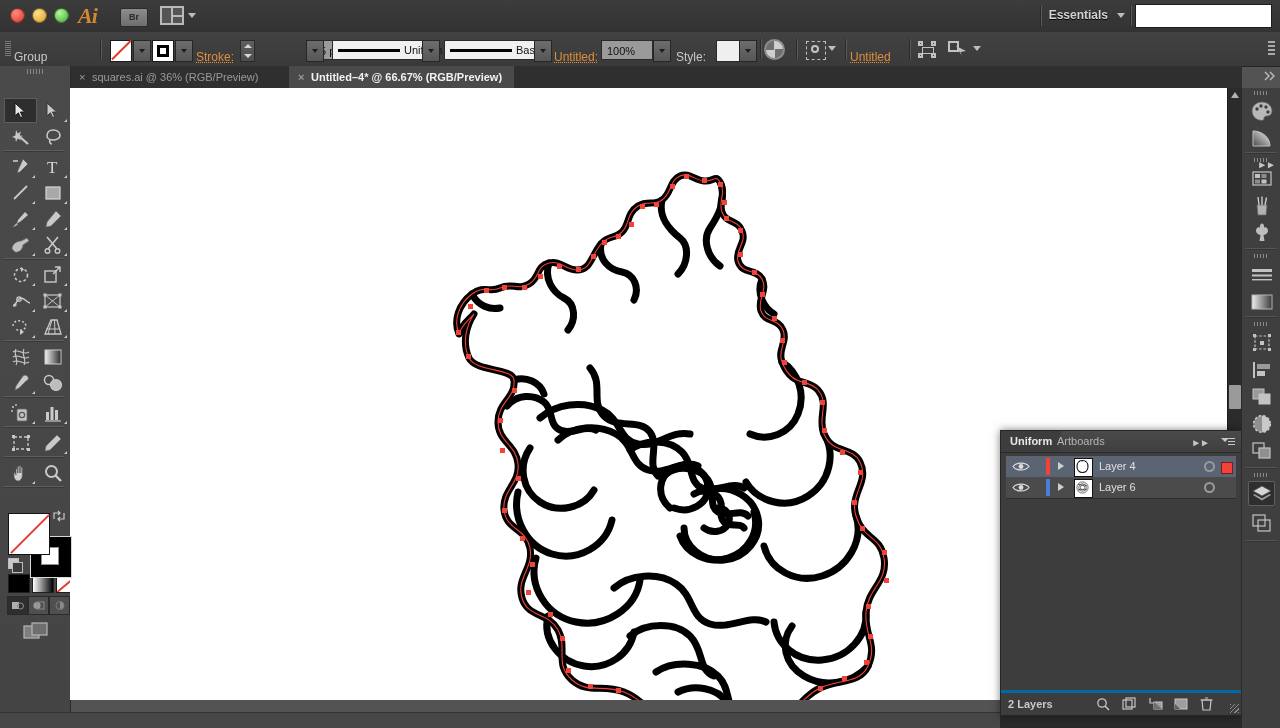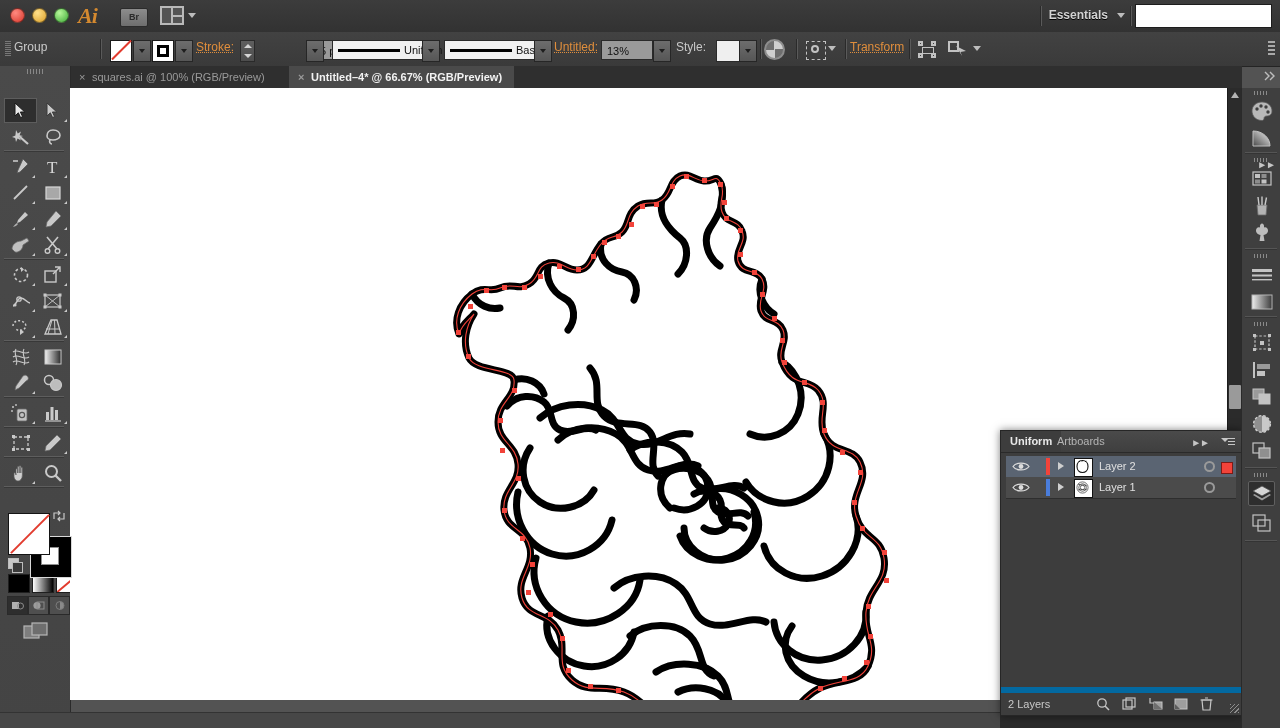--- a/index.html
+++ b/index.html
@@ -34,21 +34,21 @@
   .vsep{position:absolute;top:6px;width:1px;height:20px;background:#2a2a2a;
     border-right:1px solid #5a5a5a;}
   .searchbox{position:absolute;right:8px;top:4px;width:135px;height:22px;background:#fff;
     border:1px solid #1d1d1d;}
 
   
   .ctrlbar{position:absolute;left:0;top:32px;width:1280px;height:34px;
     background:linear-gradient(#424242,#3a3a3a);border-bottom:1px solid #242424;}
   .grip{position:absolute;left:5px;top:9px;width:6px;height:16px;
     background:repeating-linear-gradient(#777 0 1px,transparent 1px 2px);}
-  .cb-label{position:absolute;top:8px;color:#c9c9c9;font-size:12px;}
+  .cb-label{position:absolute;top:18px;color:#c9c9c9;font-size:12px;}
   .cb-orange{color:#e08e3c;text-decoration:underline;text-decoration-style:dotted;}
   .swatch{position:absolute;top:8px;width:20px;height:20px;border:1px solid #1b1b1b;}
   .sw-none{background:#fff;}
   .sw-none:after{content:"";position:absolute;left:-3px;top:8px;width:27px;height:2px;
     background:#e23b2e;transform:rotate(-45deg);}
   .sw-stroke{background:#fff;display:flex;align-items:center;justify-content:center;}
   .sw-stroke i{display:block;width:12px;height:12px;border:3px solid #000;background:#fff;box-sizing:border-box;}
   .mini-drop{position:absolute;top:8px;width:16px;height:20px;
     background:linear-gradient(#6d6d6d,#565656);border:1px solid #262626;
     display:flex;align-items:center;justify-content:center;}
@@ -171,21 +171,21 @@
   .ltri{position:absolute;left:52px;top:6px;width:0;height:0;
     border-top:4px solid transparent;border-bottom:4px solid transparent;border-left:6px solid #cfcfcf;}
   .lthumb{position:absolute;left:68px;top:2px;width:17px;height:17px;background:#fff;
     border:1px solid #111;overflow:hidden;}
   .lname{position:absolute;left:93px;top:4px;font-size:11px;color:#e0e0e0;}
   .ltarget{position:absolute;left:198px;top:5px;width:11px;height:11px;border-radius:50%;
     border:2px solid #9a9a9a;box-sizing:border-box;}
   .lselsq{position:absolute;left:215px;top:6px;width:10px;height:10px;background:#f2433a;
     border:1px solid #7d1b16;}
   .lpfoot{position:absolute;left:0;bottom:0;width:240px;height:22px;background:#3d3d3d;
-    border-top:6px solid #0369a1;}
+    border-top:3px solid #0369a1;font-weight:bold;}
   .lpcount{position:absolute;left:7px;top:5px;font-size:11px;color:#c9c9c9;}
   .lpicon{position:absolute;top:4px;width:15px;height:14px;}
   .lpresize{position:absolute;right:2px;bottom:2px;width:9px;height:9px;
     background:repeating-linear-gradient(135deg,#8d8d8d 0 1px,transparent 1px 3px);}
 
   
   .rdock{position:absolute;right:0;top:88px;width:38px;height:640px;background:#3f3f3f;
     border-left:1px solid #2a2a2a;}
   .rd-grip{position:absolute;left:12px;width:14px;height:4px;
     background:repeating-linear-gradient(90deg,#8a8a8a 0 1px,transparent 1px 3px);}
@@ -248,36 +248,36 @@
         <span class="caret"></span>
       </div>
     <div class="profile" style="left:444px;width:92px;">
       <i class="line"></i>
       <span>Basic</span>
     </div>
     <div class="mini-drop" style="left:534px;">
         <span class="caret"></span>
       </div>
     <div class="cb-label cb-orange" style="left:554px;">Untitled:</div>
-    <div class="numfield" style="left:601px;width:52px;">13%</div>
+    <div class="numfield" style="left:601px;width:52px;">100%</div>
     <div class="mini-drop" style="left:653px;">
         <span class="caret"></span>
       </div>
     <div class="cb-label" style="left:676px;">Style:</div>
     <div class="style-sw" style="left:716px;"></div>
     <div class="mini-drop" style="left:739px;">
         <span class="caret"></span>
       </div>
     <div class="vsep" style="left:760px;top:7px;height:20px;"></div>
     <div class="gearicon" style="left:764px;"></div>
     <div class="vsep" style="left:796px;top:7px;height:20px;"></div>
     <div class="selicon" style="left:806px;"></div>
     <div class="caret" style="position:absolute;left:828px;top:14px;"></div>
     <div class="vsep" style="left:845px;top:7px;height:20px;"></div>
-    <div class="cb-label cb-orange" style="left:850px;">Transform</div>
+    <div class="cb-label cb-orange" style="left:850px;">Untitled</div>
     <div class="vsep" style="left:909px;top:7px;height:20px;"></div>
     <div class="bb-icon" style="left:918px;">
         <i></i>
         <i></i>
         <i></i>
         <i></i>
         <u></u>
       </div>
     <div class="shp-icon" style="left:948px;">
         <i></i>
@@ -288,21 +288,21 @@
         <i></i>
         <i></i>
         <i></i>
         <i></i>
       </div>
   </div>
 
   <div class="tabbar">
     <div class="tab inactive" style="left:0;">
       <span class="x">×</span>
-      <span>squares.ai @ 100% (RGB/Preview)</span>
+      <span>squares.ai @ 36% (RGB/Preview)</span>
     </div>
     <div class="tab active" style="left:219px;">
       <span class="x">×</span>
       <span>Untitled–4* @ 66.67% (RGB/Preview)</span>
     </div>
   </div>
   <div class="tabdock-l">
     <svg width="14" height="12" viewBox="0 0 14 12">
         <path d="M6 2 L2 6 L6 10 M11 2 L7 6 L11 10" stroke="#bdbdbd" fill="none" stroke-width="1.4"></path>
       </svg>
@@ -736,21 +736,21 @@
           </svg>
       </span>
       <span class="lcolor" style="background:#f2433a;"></span>
       <span class="ltri"></span>
       <span class="lthumb">
         <svg width="15" height="15" viewBox="0 0 15 15">
             <path d="M7.5 1.5 C10.8 1.5 13 4 13 7.5 C13 11 10.8 13.5 7.5 13.5 C4.2 13.5 2 11 2 7.5 C2 4 4.2 1.5 7.5 1.5 Z" fill="#fff" stroke="#111" stroke-width="1.1"></path>
             <path d="M4 3 L5 1.5 M7 2.5 L8 1 M10 3 L11 1.8" stroke="#111" stroke-width="1"></path>
           </svg>
       </span>
-      <span class="lname">Layer 2</span>
+      <span class="lname">Layer 4</span>
       <span class="ltarget"></span>
       <span class="lselsq"></span>
     </div>
 
     <div class="lrow" style="top:46px;">
       <span class="eye">
         <svg width="18" height="11" viewBox="0 0 18 11">
             <path d="M1 5.5 C4 1 14 1 17 5.5 C14 10 4 10 1 5.5 Z" fill="none" stroke="#dcdcdc" stroke-width="1.2"></path>
             <circle cx="9" cy="5.5" r="2.4" fill="#dcdcdc"></circle>
           </svg>
@@ -760,21 +760,21 @@
       <span class="lthumb">
         <svg width="15" height="15" viewBox="0 0 15 15">
             <g fill="none" stroke="#333" stroke-width="0.7">
               <circle cx="7.5" cy="7.5" r="5.6"></circle>
               <circle cx="7.5" cy="7.5" r="3.8"></circle>
               <circle cx="7.5" cy="7.5" r="2.2"></circle>
               <path d="M3 4 C6 6 9 4 12 6 M3 10 C6 8 9 11 12 9"></path>
             </g>
           </svg>
       </span>
-      <span class="lname">Layer 1</span>
+      <span class="lname">Layer 6</span>
       <span class="ltarget"></span>
     </div>
 
     <div class="lpfoot">
       <span class="lpcount">2 Layers</span>
       <span class="lpicon" style="left:95px;">
         <svg width="14" height="14" viewBox="0 0 14 14">
             <circle cx="6" cy="6" r="4.2" fill="none" stroke="#c6c6c6" stroke-width="1.3"></circle>
             <path d="M9 9 L13 13" stroke="#c6c6c6" stroke-width="1.6"></path>
           </svg>

